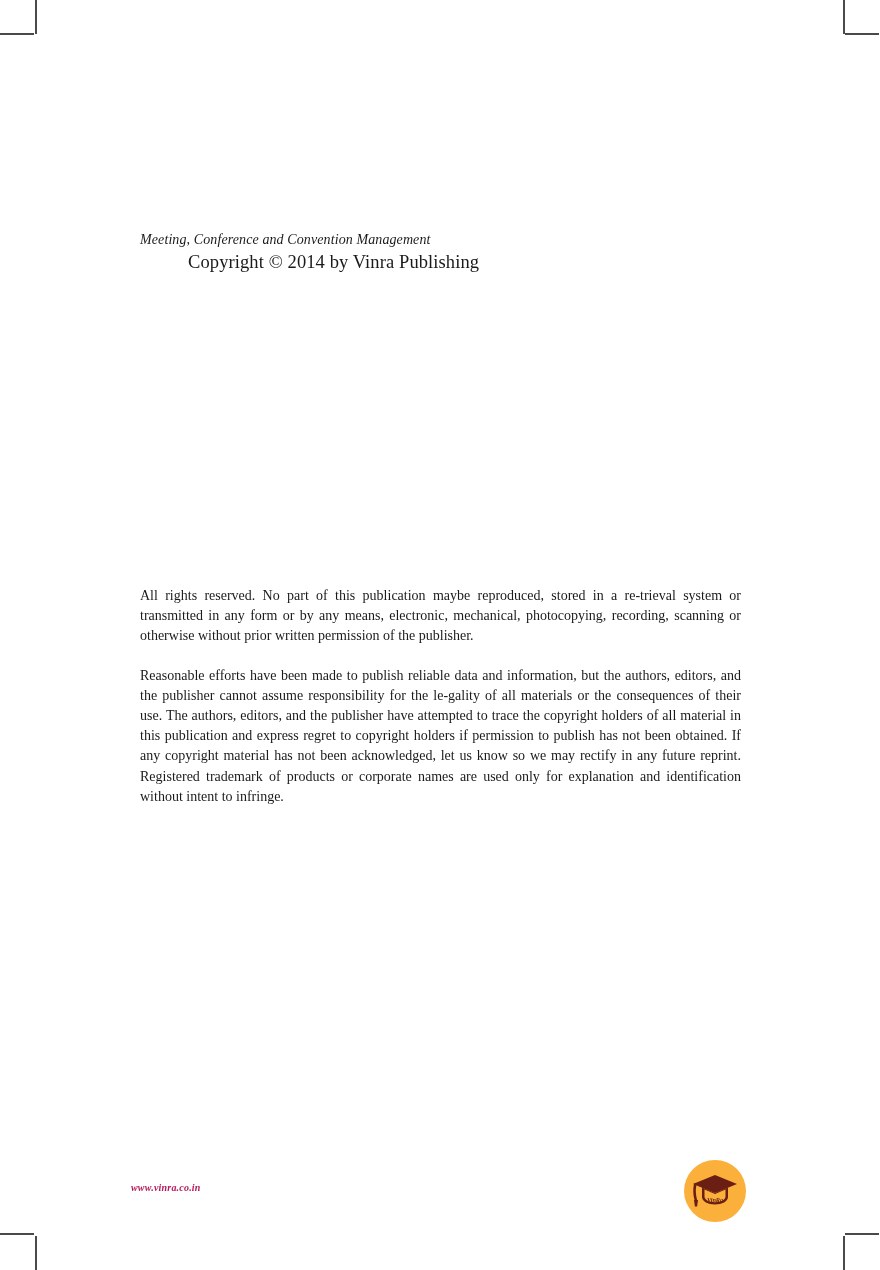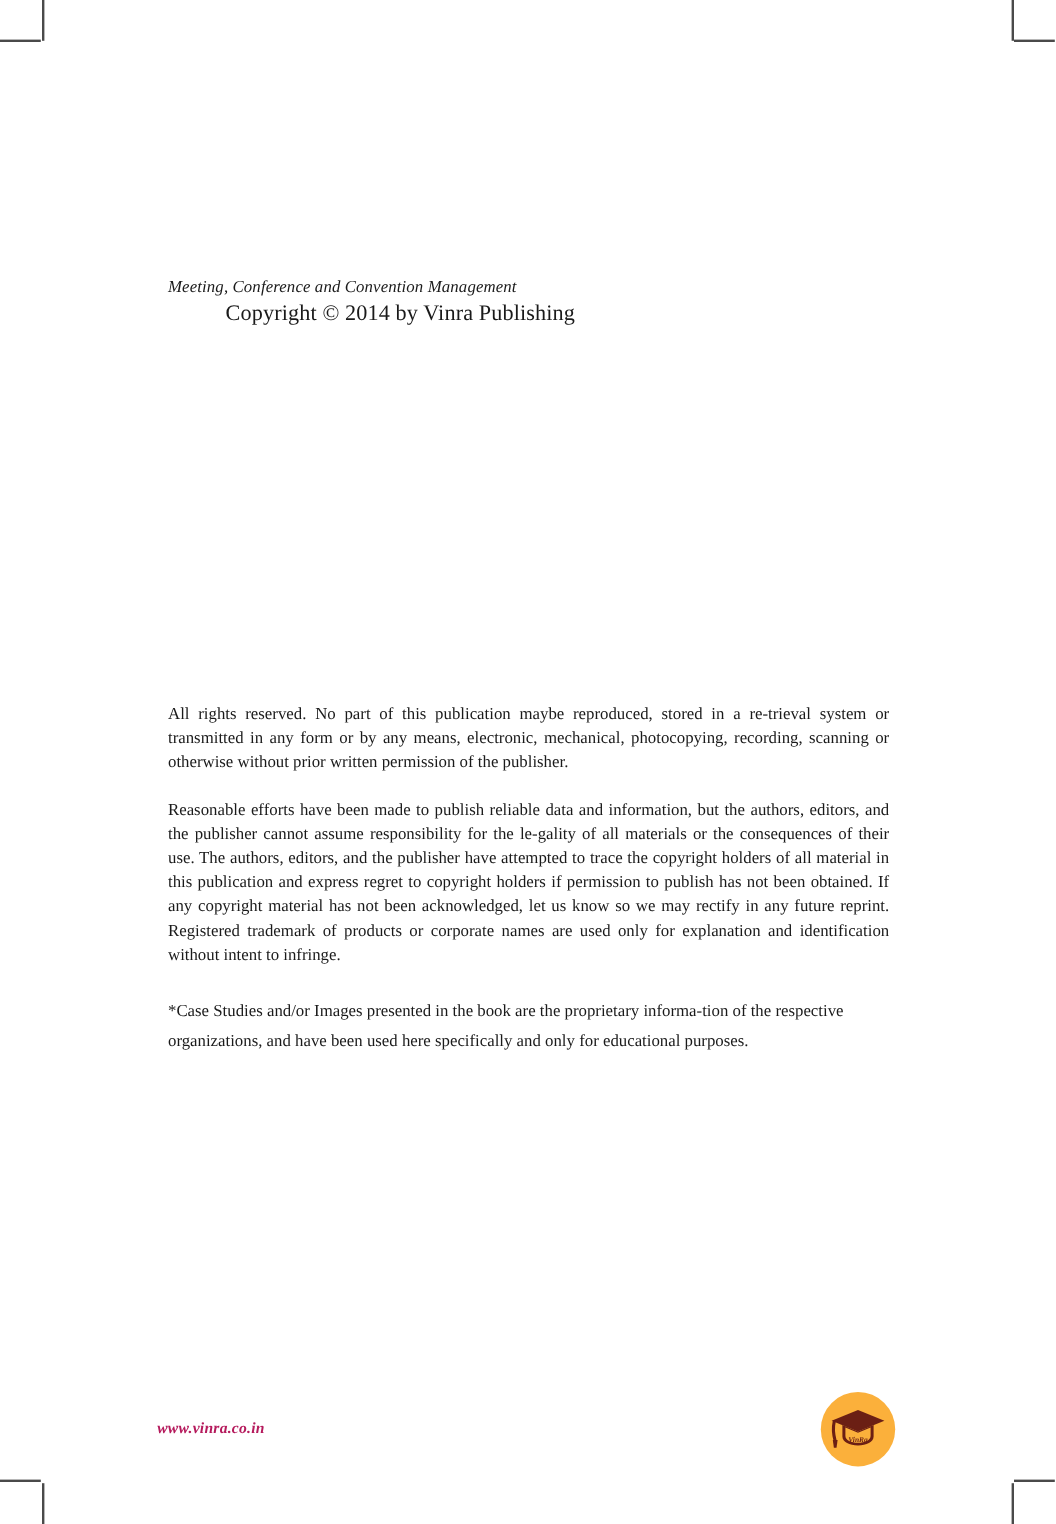--- a/index.html
+++ b/index.html
@@ -84,21 +84,21 @@
     text-align: left;
     line-height: 25px;
     margin-top: 24px;
   }
 
   
   .site-url {
     position: absolute;
     left: 131px;
     top: 1182px;
-    font-size: 13px;
+    font-size: 10px;
     font-style: italic;
     font-weight: bold;
     color: #b51a5c;
     letter-spacing: 0.2px;
   }
 
   .logo {
     position: absolute;
     left: 684px;
     top: 1160px;
@@ -125,21 +125,20 @@
 
   <div class="content">
 
     <div class="book-title">Meeting, Conference and Convention Management</div>
 
     <div class="copyright-line">Copyright © 2014 by Vinra Publishing</div>
 
     <div class="legal">
       <p>All rights reserved. No part of this publication maybe reproduced, stored in a re-trieval system or transmitted in any form or by any means, electronic, mechanical, photocopying, recording, scanning or otherwise without prior written permission of the publisher.</p>
       <p>Reasonable efforts have been made to publish reliable data and information, but the authors, editors, and the publisher cannot assume responsibility for the le-gality of all materials or the consequences of their use. The authors, editors, and the publisher have attempted to trace the copyright holders of all material in this publication and express regret to copyright holders if permission to publish has not been obtained. If any copyright material has not been acknowledged, let us know so we may rectify in any future reprint. Registered trademark of products or corporate names are used only for explanation and identification without intent to infringe.</p>
-      <p class="note">*Case Studies and/or Images presented in the book are the proprietary informa-tion of the respective organizations, and have been used here specifically and only for educational purposes.</p>
     </div>
 
   </div>
 
   <div class="site-url">www.vinra.co.in</div>
 
   <div class="logo">
     <svg width="62" height="62" viewBox="0 0 62 62" aria-hidden="true">
 
       <path d="M31 15 L53 24 L31 33 L9 24 Z" fill="#6b1f14"></path>

